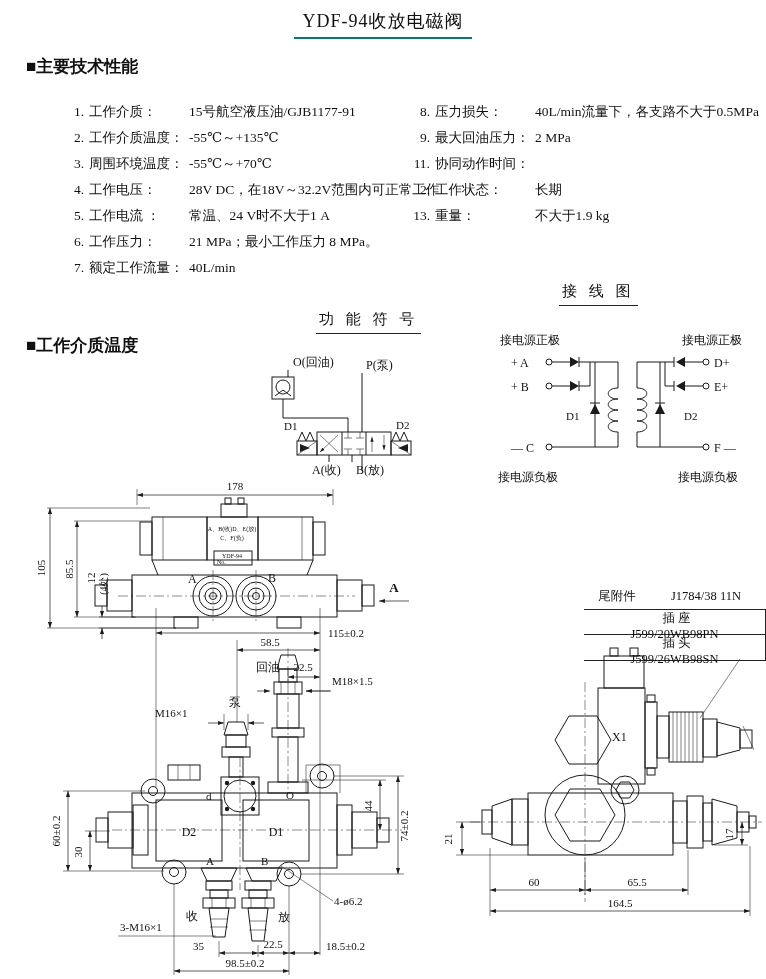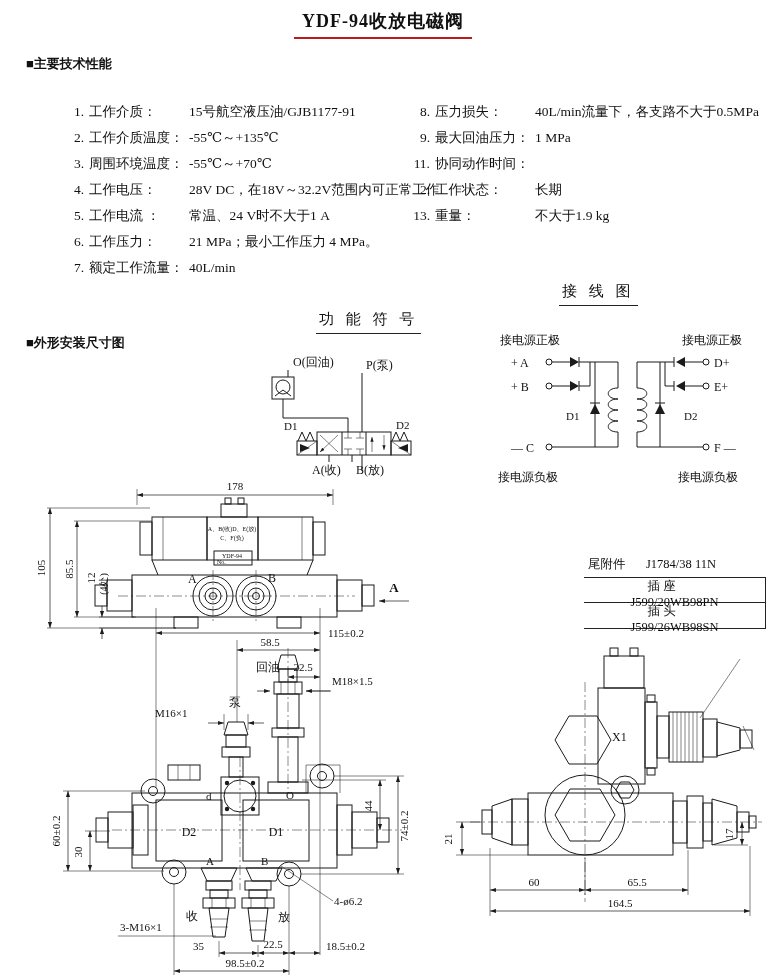--- a/index.html
+++ b/index.html
@@ -1,36 +1,36 @@
 <!DOCTYPE html>
 <html><head>
 <meta charset="utf-8">
 <style>
   html,body{margin:0;padding:0;background:#e8e8e8;}
   .page{position:relative;width:766px;height:979px;background:#fff;overflow:hidden;
         font-family:"Liberation Serif","DejaVu Serif",serif;color:#111;}
   .title-wrap{position:absolute;top:9px;left:0;width:100%;text-align:center;}
-  .title-wrap span{font-size:18px;font-weight:bold;letter-spacing:1px;
-        border-bottom:2px solid #b91c1c;padding:0 8px 6px;}
-  .h1{position:absolute;left:26px;font-size:13px;font-weight:bold;
+  .title-wrap span{font-size:18px;font-weight:normal;letter-spacing:1px;
+        border-bottom:2px solid #0f766e;padding:0 8px 6px;}
+  .h1{position:absolute;left:26px;font-size:17px;font-weight:bold;
         font-family:Liberation Serif, serif;text-align:right;}
   .h1.specs{top:55px;}
   .h1.outline{top:334px;}
   .speclist{position:absolute;top:99px;}
   .speclist.left{left:58px;width:348px;}
   .speclist.right{left:404px;width:362px;}
   .spec-row{display:flex;height:26px;align-items:center;font-size:13.5px;white-space:nowrap;}
   .spec-row .no{width:26px;text-align:right;margin-right:5px;flex:none;}
   .spec-row .lbl{width:100px;flex:none;}
   .spec-row .val{flex:1;}
   .subt{position:absolute;font-size:15px;font-weight:normal;letter-spacing:4px;
         border-bottom:1.5px solid #222;padding:0 3px 4px;}
   .subt.fs{left:316px;top:310px;}
   .subt.wd{left:559px;top:282px;}
-  .ctable{position:absolute;left:584px;top:552px;width:182px;font-size:12.5px;}
+  .ctable{position:absolute;left:584px;top:584px;width:182px;font-size:12.5px;text-align:center;}
   .crow{display:flex;height:24.5px;align-items:center;border-bottom:1px solid #222;}
   .crow.boxed{border-right:1px solid #222;flex-direction:column;}
   .crow .cl{width:58px;flex:none;padding-left:4px;}
   .crow .cv{flex:1;}
   svg{position:absolute;left:0;top:0;}
   .ln{stroke:#1b1b1b;stroke-width:1;fill:none}
   .thin{stroke:#1b1b1b;stroke-width:.55;fill:none}
   .dim{stroke:#1b1b1b;stroke-width:.7;fill:none}
   .cl2{stroke:#1b1b1b;stroke-width:.5;stroke-dasharray:10 3 2 3;fill:none}
   .fil{fill:#1b1b1b;stroke:none}
@@ -75,59 +75,59 @@
         <span class="val">28V DC，在18V～32.2V范围内可正常工作</span>
       </div>
     <div class="spec-row">
         <span class="no">5.</span>
         <span class="lbl">工作电流 ：</span>
         <span class="val">常温、24 V时不大于1 A</span>
       </div>
     <div class="spec-row">
         <span class="no">6.</span>
         <span class="lbl">工作压力：</span>
-        <span class="val">21 MPa；最小工作压力 4 MPa。</span>
+        <span class="val">21 MPa；最小工作压力 8 MPa。</span>
       </div>
     <div class="spec-row">
         <span class="no">7.</span>
         <span class="lbl">额定工作流量：</span>
         <span class="val">40L/min</span>
       </div>
   </div>
 
   <div class="speclist right">
     <div class="spec-row">
         <span class="no">8.</span>
         <span class="lbl">压力损失：</span>
         <span class="val">40L/min流量下，各支路不大于0.5MPa</span>
       </div>
     <div class="spec-row">
         <span class="no">9.</span>
         <span class="lbl">最大回油压力：</span>
-        <span class="val">1 MPa</span>
+        <span class="val">2 MPa</span>
       </div>
     <div class="spec-row">
         <span class="no">11.</span>
         <span class="lbl">协同动作时间：</span>
       </div>
     <div class="spec-row">
         <span class="no">2.</span>
         <span class="lbl">工作状态：</span>
         <span class="val">长期</span>
       </div>
     <div class="spec-row">
         <span class="no">13.</span>
         <span class="lbl">重量：</span>
         <span class="val">不大于1.9 kg</span>
       </div>
   </div>
 
   <div class="subt fs">功 能 符 号</div>
   <div class="subt wd">接 线 图</div>
-  <div class="h1 outline">■外形安装尺寸图</div>
+  <div class="h1 outline">■工作介质温度</div>
 
   <div class="ctable">
     <div class="crow">
         <span class="cl">尾附件</span>
         <span class="cv">J1784/38 11N</span>
       </div>
     <div class="crow boxed">
         <span class="cl">插 座</span>
         <span class="cv">J599/20WB98PN</span>
       </div>

